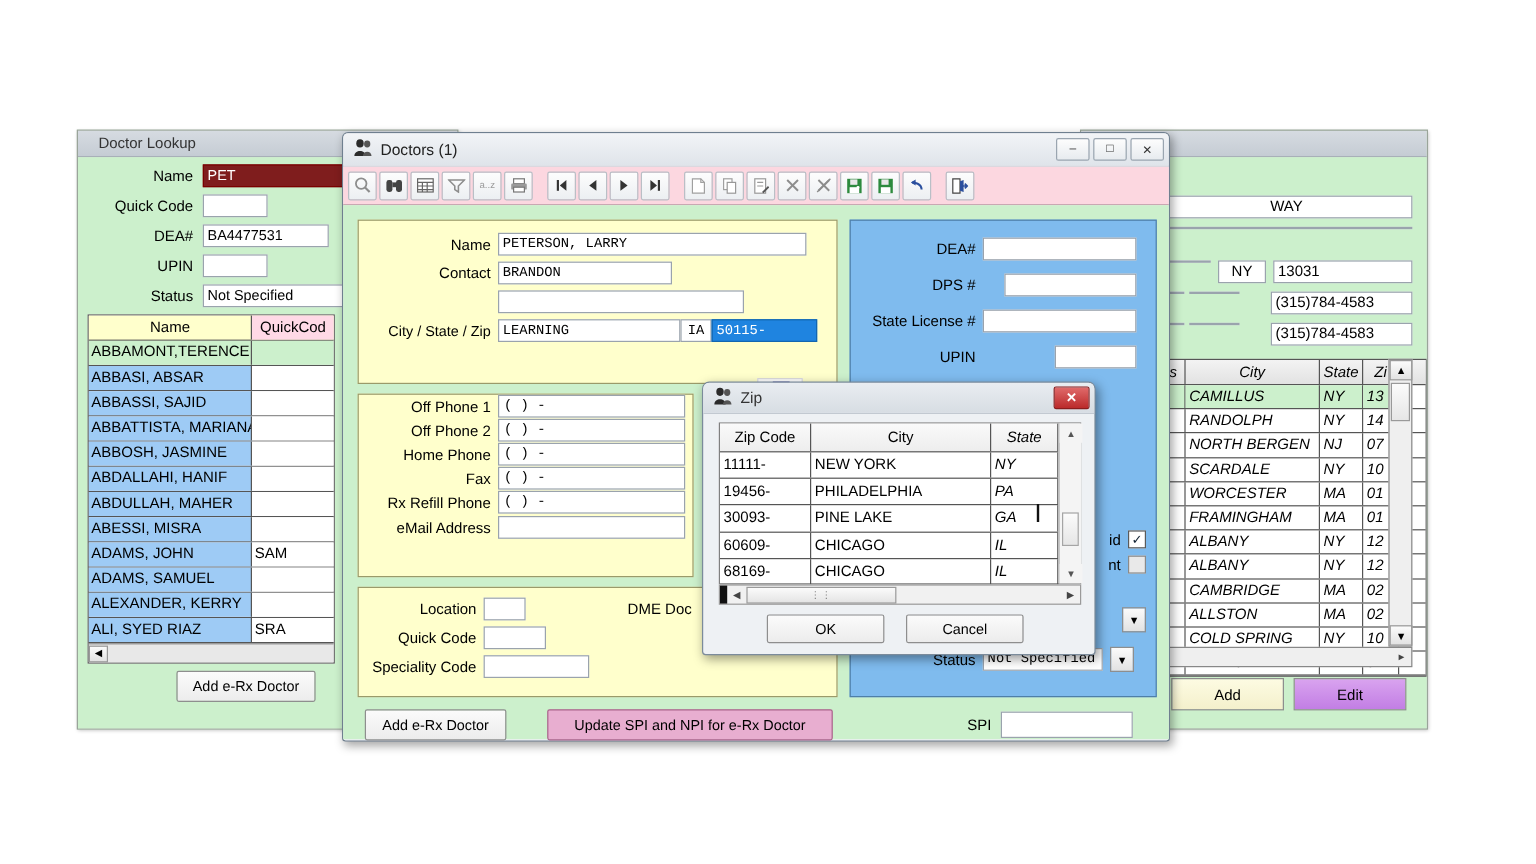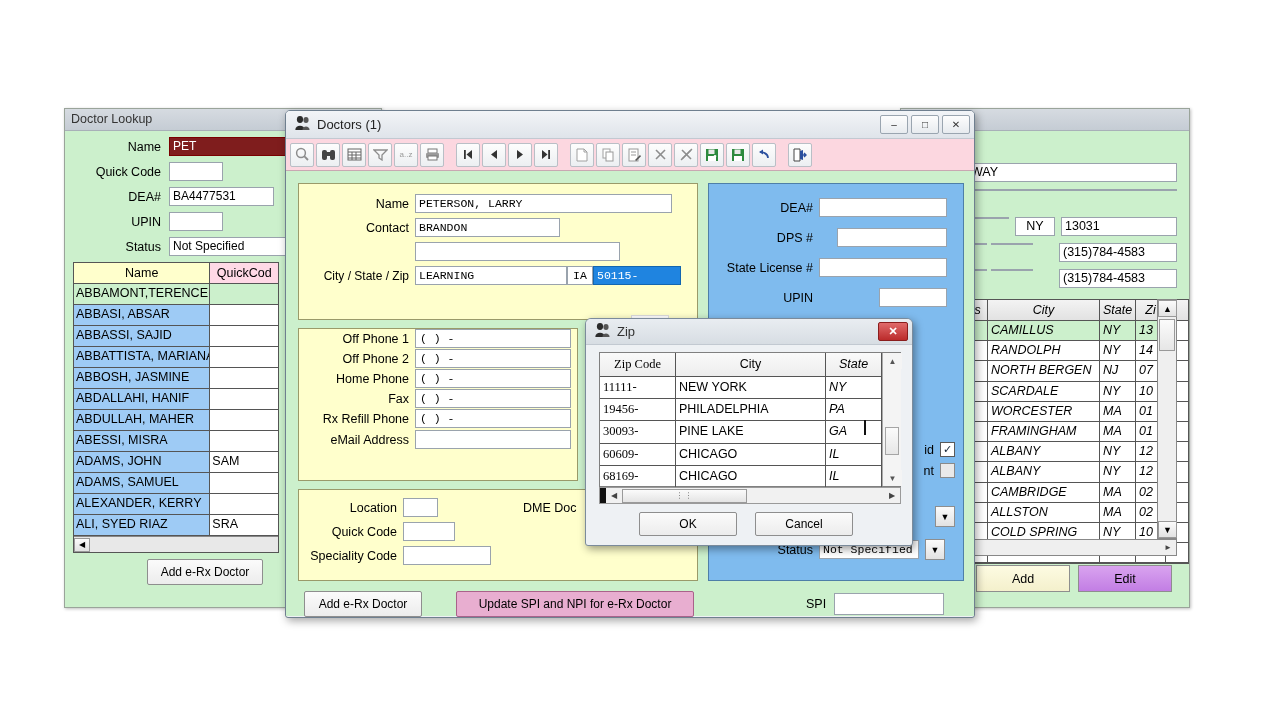--- a/index.html
+++ b/index.html
@@ -44,21 +44,21 @@
   
   #lookup {
     position:absolute; left:64px; top:108px; width:318px; height:500px;
     background:#d8e6d8;
     border:1px solid #9aa49a;
     box-shadow:1px 1px 3px rgba(0,0,0,.25);
   }
   #lookup .titlebar {
     height:22px; background:linear-gradient(#d6dbe1,#c5ccd4);
     border-bottom:1px solid #a8b0b8;
-    padding-left:6px; font-size:12.5px; color:#333; line-height:21px;
+    padding-left:17px; font-size:12.5px; color:#333; line-height:21px;
   }
   #lookup .body { background:#ccf0cc; height:calc(100% - 22px); padding:6px 0 0 0; position:relative; }
   .lk-row { display:flex; align-items:center; margin-bottom:6px; padding-left:4px; }
   .lk-row .lbl { width:100px; text-align:right; padding-right:8px; }
   .lk-name-fld { background:#7f1d1d; color:#ffffff; border:1px solid #7a0000; width:180px; }
   .lk-table {
     margin:4px 8px 0 8px; border:1px solid #555; background:#fff;
     width:206px;
   }
   .lk-th { display:flex; background:#ffffcc; border-bottom:1px solid #555; height:21px; }
@@ -144,21 +144,21 @@
   }
   #zipdlg .titlebar { height:26px; background:linear-gradient(#e9edf1,#d7dde3); border-bottom:1px solid #c2c9d1; border-radius:5px 5px 0 0; display:flex; align-items:center; padding:0 4px 0 8px; }
   #zipdlg .title-text { font-size:13px; color:#333; margin-left:6px; }
   .closebtn { margin-left:auto; width:30px; height:19px; background:linear-gradient(#e06a6a,#bb2b2b); border:1px solid #8a1d1d; border-radius:2px; display:flex; align-items:center; justify-content:center; color:#fff; font-size:11px; font-weight:bold; }
   .zip-grid { position:absolute; left:13px; top:33px; width:302px; height:135px; background:#fff; border:1px solid #808080; display:flex; }
   .zg-main { width:283px; }
   .zg-th { display:flex; height:24px; background:linear-gradient(#fafafa,#ededed); border-bottom:1px solid #555; }
   .zg-th div { font-size:12.5px; line-height:23px; text-align:center; border-right:1px solid #555; }
   .zg-tr { display:flex; height:22.2px; border-bottom:1px solid #555; }
   .zg-tr div { font-size:12.5px; line-height:21px; padding-left:3px; border-right:1px solid #555; white-space:nowrap; }
-  .zc-zip { width:76px;font-family:Liberation Serif, serif; }
+  .zc-zip { width:76px; }
   .zc-city { width:150px; }
   .zc-state { width:56px; font-style:italic; }
   .zg-th .zc-state { font-style:italic; }
   .zg-vs { width:19px; background:#f4f4f4; border-left:1px solid #aaa; position:relative; }
   .zip-hs { position:absolute; left:13px; top:168px; width:302px; height:17px; background:#f1f1f1; border:1px solid #9a9a9a; display:flex; align-items:center; }
   .hs-arrow { width:16px; height:15px; display:flex; align-items:center; justify-content:center; font-size:8px; color:#444; }
   .hs-thumb { width:125px; height:14px; background:linear-gradient(#fbfbfb,#e4e4e4); border:1px solid #9a9a9a; display:flex; align-items:center; justify-content:center; font-size:8px; color:#777; letter-spacing:1px; }
   .zip-btn { position:absolute; top:193px; height:24px; width:98px; }
   .ibeam { position:absolute; width:2px; height:15px; background:#111; }
 </style>
@@ -260,21 +260,21 @@
         </div>
       </div>
 
       <div class="btn lk-addbtn">Add e-Rx Doctor</div>
     </div>
   </div>
 
   <div id="rightwin">
     <div class="titlebar"></div>
     <div class="body">
-      <div class="rw-fld" style="left:66px; top:32px; width:210px;">WAY</div>
+      <div class="rw-fld" style="left:66px; top:32px; width:210px;text-align:center;">WAY</div>
       <div class="rw-fld" style="left:66px; top:58px; width:210px;"></div>
       <div class="rw-fld" style="left:66px; top:86px; width:42px;"></div>
       <div class="rw-fld" style="left:114px; top:86px; width:40px; text-align:center;">NY</div>
       <div class="rw-fld" style="left:160px; top:86px; width:116px;">13031</div>
 
       <div class="rw-fld" style="left:66px; top:112px; width:20px;"></div>
       <div class="rw-fld" style="left:90px; top:112px; width:42px;"></div>
       <div class="rw-fld" style="left:158px; top:112px; width:118px;">(315)784-4583</div>
 
       <div class="rw-fld" style="left:66px; top:138px; width:20px;"></div>

